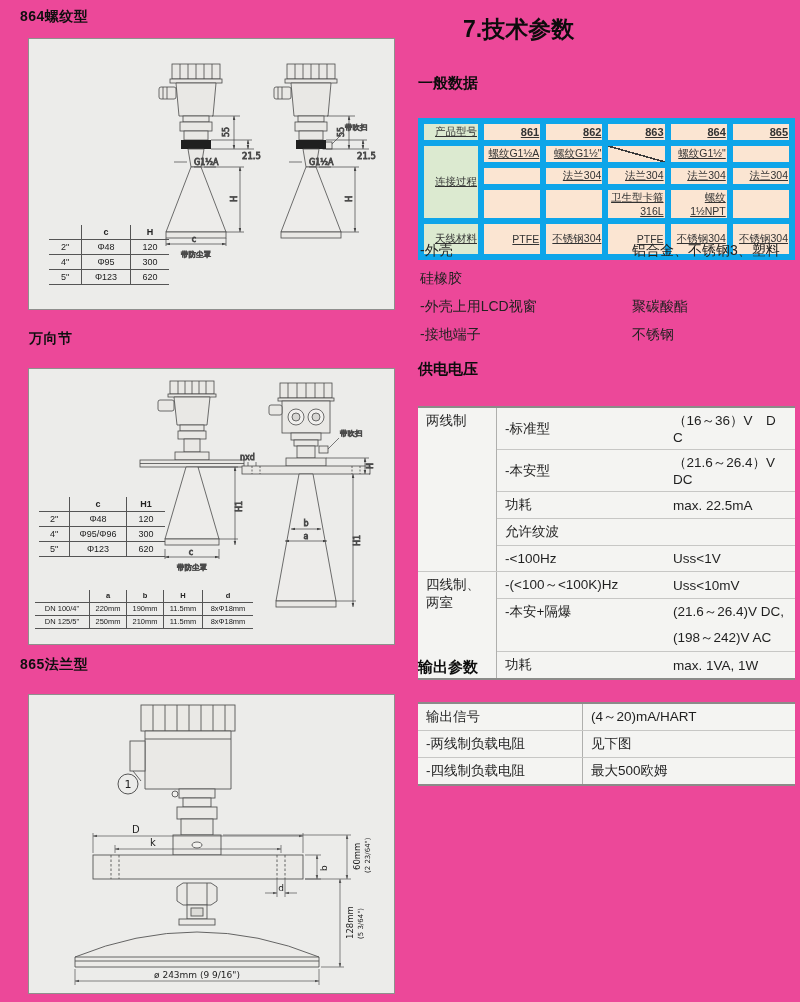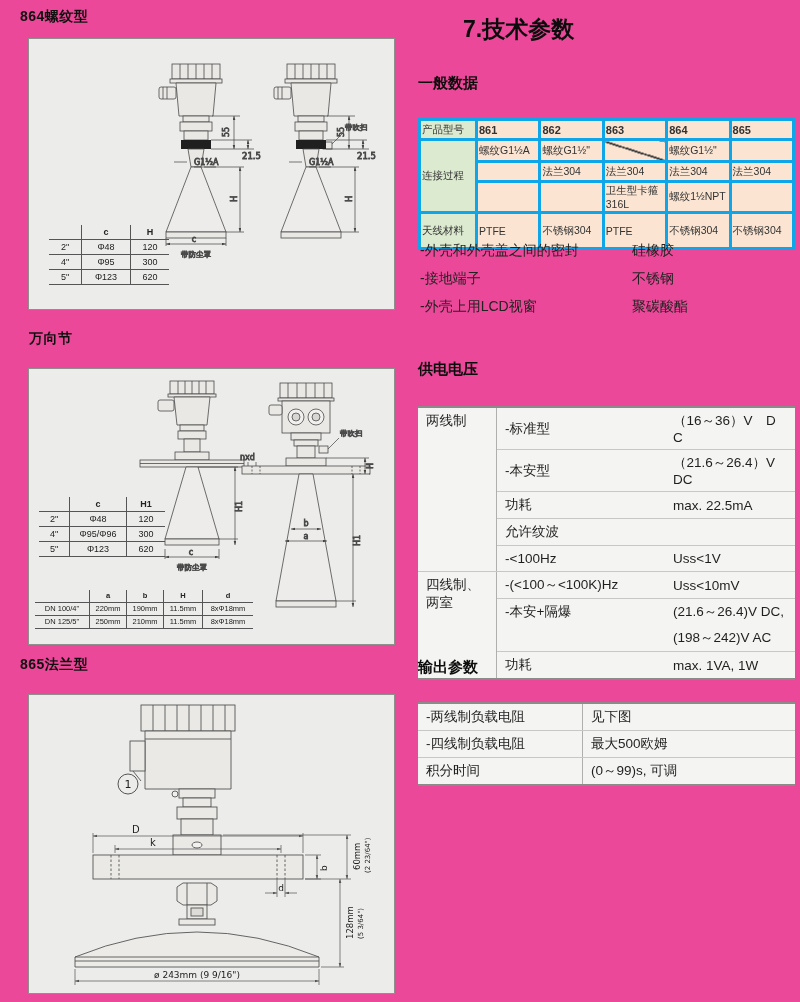--- a/index.html
+++ b/index.html
@@ -20,21 +20,21 @@
   .st td:not(:last-child){border-right:1px solid #555;}
   .st tr.hd td{font-weight:bold;}
   .st9 td{font-size:9px;line-height:12px;}
   .st7 td{font-size:7.5px;line-height:10px;}
 
   
   .title-main{font-size:23px;font-weight:bold;color:#0c0c0c;margin-left:47px;}
   .h-sec{font-size:15px;font-weight:bold;color:#0c0c0c;}
 
   .prod{border-collapse:collapse;table-layout:fixed;width:377px;border:1px solid #9a9189;}
-  .prod td{border:3px solid #0ea5e9;font-size:10.5px;text-align:left;padding:1px;color:#333;overflow:hidden;}
+  .prod td{border:6px solid #0ea5e9;font-size:10.5px;text-align:right;padding:1px;color:#333;overflow:hidden;text-decoration:underline;}
   .prod .g{background:#dcead0;}
   .prod .p{background:#fbe5d2;}
   .prod .num{font-weight:bold;font-size:11px;}
   .prod .diag{background-color:#fbe5d2;background-image:linear-gradient(to top right,transparent 47.5%,#3a3a3a 47.5%,#3a3a3a 52.5%,transparent 52.5%);}
 
   .speclist{position:absolute;left:420px;top:242px;width:375px;font-size:14px;color:#222;}
   .specrow{display:flex;margin-bottom:10px;}
   .specrow .sl{width:212px;}
   .specrow .sv{flex:1;}
 
@@ -389,30 +389,33 @@
       <td class="p">不锈钢304</td>
       <td class="p">PTFE</td>
       <td class="p">不锈钢304</td>
       <td class="p">不锈钢304</td>
     </tr>
   </tbody>
     </table>
 
   <div class="speclist">
     <div class="specrow">
-      <span class="sl">-外壳和外壳盖之间的密封</span>
+      <span class="sl">-外壳</span>
+      <span class="sv">铝合金、不锈钢3、塑料</span>
+    </div>
+    <div class="specrow">
       <span class="sv">硅橡胶</span>
+    </div>
+    <div class="specrow">
+      <span class="sl">-外壳上用LCD视窗</span>
+      <span class="sv">聚碳酸酯</span>
     </div>
     <div class="specrow">
       <span class="sl">-接地端子</span>
       <span class="sv">不锈钢</span>
-    </div>
-    <div class="specrow">
-      <span class="sl">-外壳上用LCD视窗</span>
-      <span class="sv">聚碳酸酯</span>
     </div>
   </div>
 
   <div class="abs h-sec" style="left:418px;top:360px;text-align:center;">供电电压</div>
 
   <table class="spec abs" style="left:418px;top:406px;">
     <tbody>
         <tr>
       <td class="grp" rowspan="5">两线制</td>
       <td class="lbl">-标准型</td>
@@ -452,28 +455,28 @@
       <td class="lbl">功耗</td>
       <td class="val">max. 1VA, 1W</td>
     </tr>
   </tbody>
     </table>
 
   <div class="abs h-sec" style="left:418px;top:658px;">输出参数</div>
 
   <table class="out abs" style="left:418px;top:702px;">
     <tbody>
+        <tr>
+      <td class="lbl">输出信号</td>
+      <td class="val">(4～20)mA/HART</td>
+    </tr>
     <tr>
       <td class="lbl">-两线制负载电阻</td>
       <td class="val">见下图</td>
     </tr>
     <tr>
       <td class="lbl">-四线制负载电阻</td>
       <td class="val">最大500欧姆</td>
     </tr>
-    <tr>
-      <td class="lbl">积分时间</td>
-      <td class="val">(0～99)s, 可调</td>
-    </tr>
   </tbody>
     </table>
 
 </div>
 
 </body></html>

